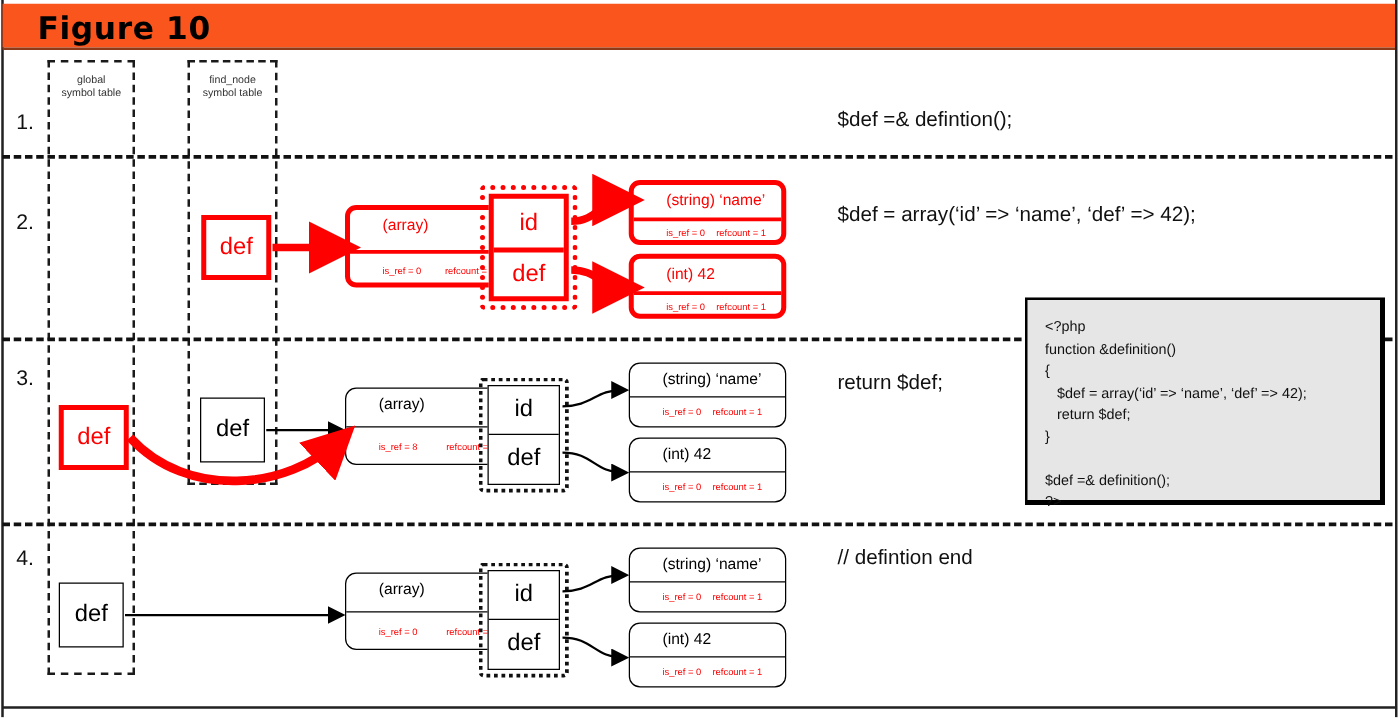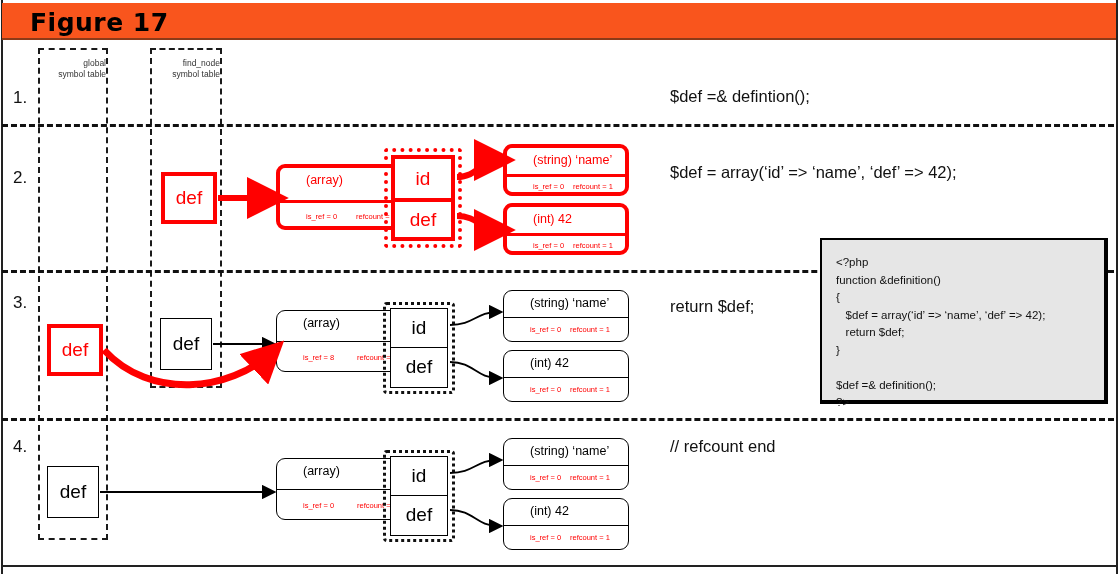--- a/index.html
+++ b/index.html
@@ -12,21 +12,21 @@
   .frame-bottom{position:absolute;left:2px;top:565px;width:1114px;height:2px;background:#222;}
 
   
   .fig-bar{position:absolute;left:2px;top:3px;width:1114px;height:35px;background:#f9551d;}
   .fig-bar-under{position:absolute;left:2px;top:38px;width:1114px;height:2px;background:#8c3a18;}
   .fig-title{position:absolute;left:30px;top:8px;font-size:25px;font-weight:bold;color:#000;
     letter-spacing:0.5px;font-family:"DejaVu Sans",sans-serif;}
 
   
   .symtab{position:absolute;border:2px dashed #1a1a1a;box-sizing:border-box;}
-  .symtab-label{position:absolute;width:100%;text-align:right;top:8px;font-size:8.5px;
+  .symtab-label{position:absolute;width:100%;text-align:center;top:8px;font-size:8.5px;
     color:#333;line-height:1.35;}
 
   
   .rowsep{position:absolute;left:2px;width:1112px;height:0;
      border-top:3px dashed #111;}
 
   .rownum{position:absolute;font-size:17px;color:#111;}
 
   
   .caption{position:absolute;font-size:16.5px;color:#111;white-space:nowrap;}
@@ -78,21 +78,21 @@
 <body>
 
 <div id="page">
 
   <div class="frame-left"></div>
   <div class="frame-right"></div>
   <div class="frame-bottom"></div>
 
   <div class="fig-bar"></div>
   <div class="fig-bar-under"></div>
-  <div class="fig-title">Figure 17</div>
+  <div class="fig-title">Figure 10</div>
 
   <div class="symtab" style="left:38px;top:48px;width:70px;height:492px;">
     <div class="symtab-label">
       <span>global</span><br>
       <span>symbol table</span>
     </div>
   </div>
 
   <div class="symtab" style="left:150px;top:48px;width:72px;height:340px;">
     <div class="symtab-label">
@@ -106,21 +106,21 @@
   <div class="rowsep" style="top:418px;"></div>
 
   <div class="rownum" style="left:13px;top:88px;">1.</div>
   <div class="rownum" style="left:13px;top:168px;">2.</div>
   <div class="rownum" style="left:13px;top:293px;">3.</div>
   <div class="rownum" style="left:13px;top:437px;">4.</div>
 
   <div class="caption" style="left:670px;top:87px;">$def =&amp; defintion();</div>
   <div class="caption" style="left:670px;top:163px;">$def = array(‘id’ =&gt; ‘name’, ‘def’ =&gt; 42);</div>
   <div class="caption" style="left:670px;top:297px;">return $def;</div>
-  <div class="caption" style="left:670px;top:437px;">// refcount end</div>
+  <div class="caption" style="left:670px;top:437px;">// defintion end</div>
 
   <div class="varbox red" style="left:161px;top:172px;width:56px;height:52px;">def</div>
 
   <div class="zval red" style="left:276px;top:164px;width:142px;height:66px;">
     <div class="ztype">(array)</div>
     <div class="zdiv" style="top:32px;"></div>
     <div class="zref" style="top:44px;">is_ref = 0</div>
     <div class="zcnt" style="left:76px;top:44px;">refcount = 1</div>
   </div>
 

